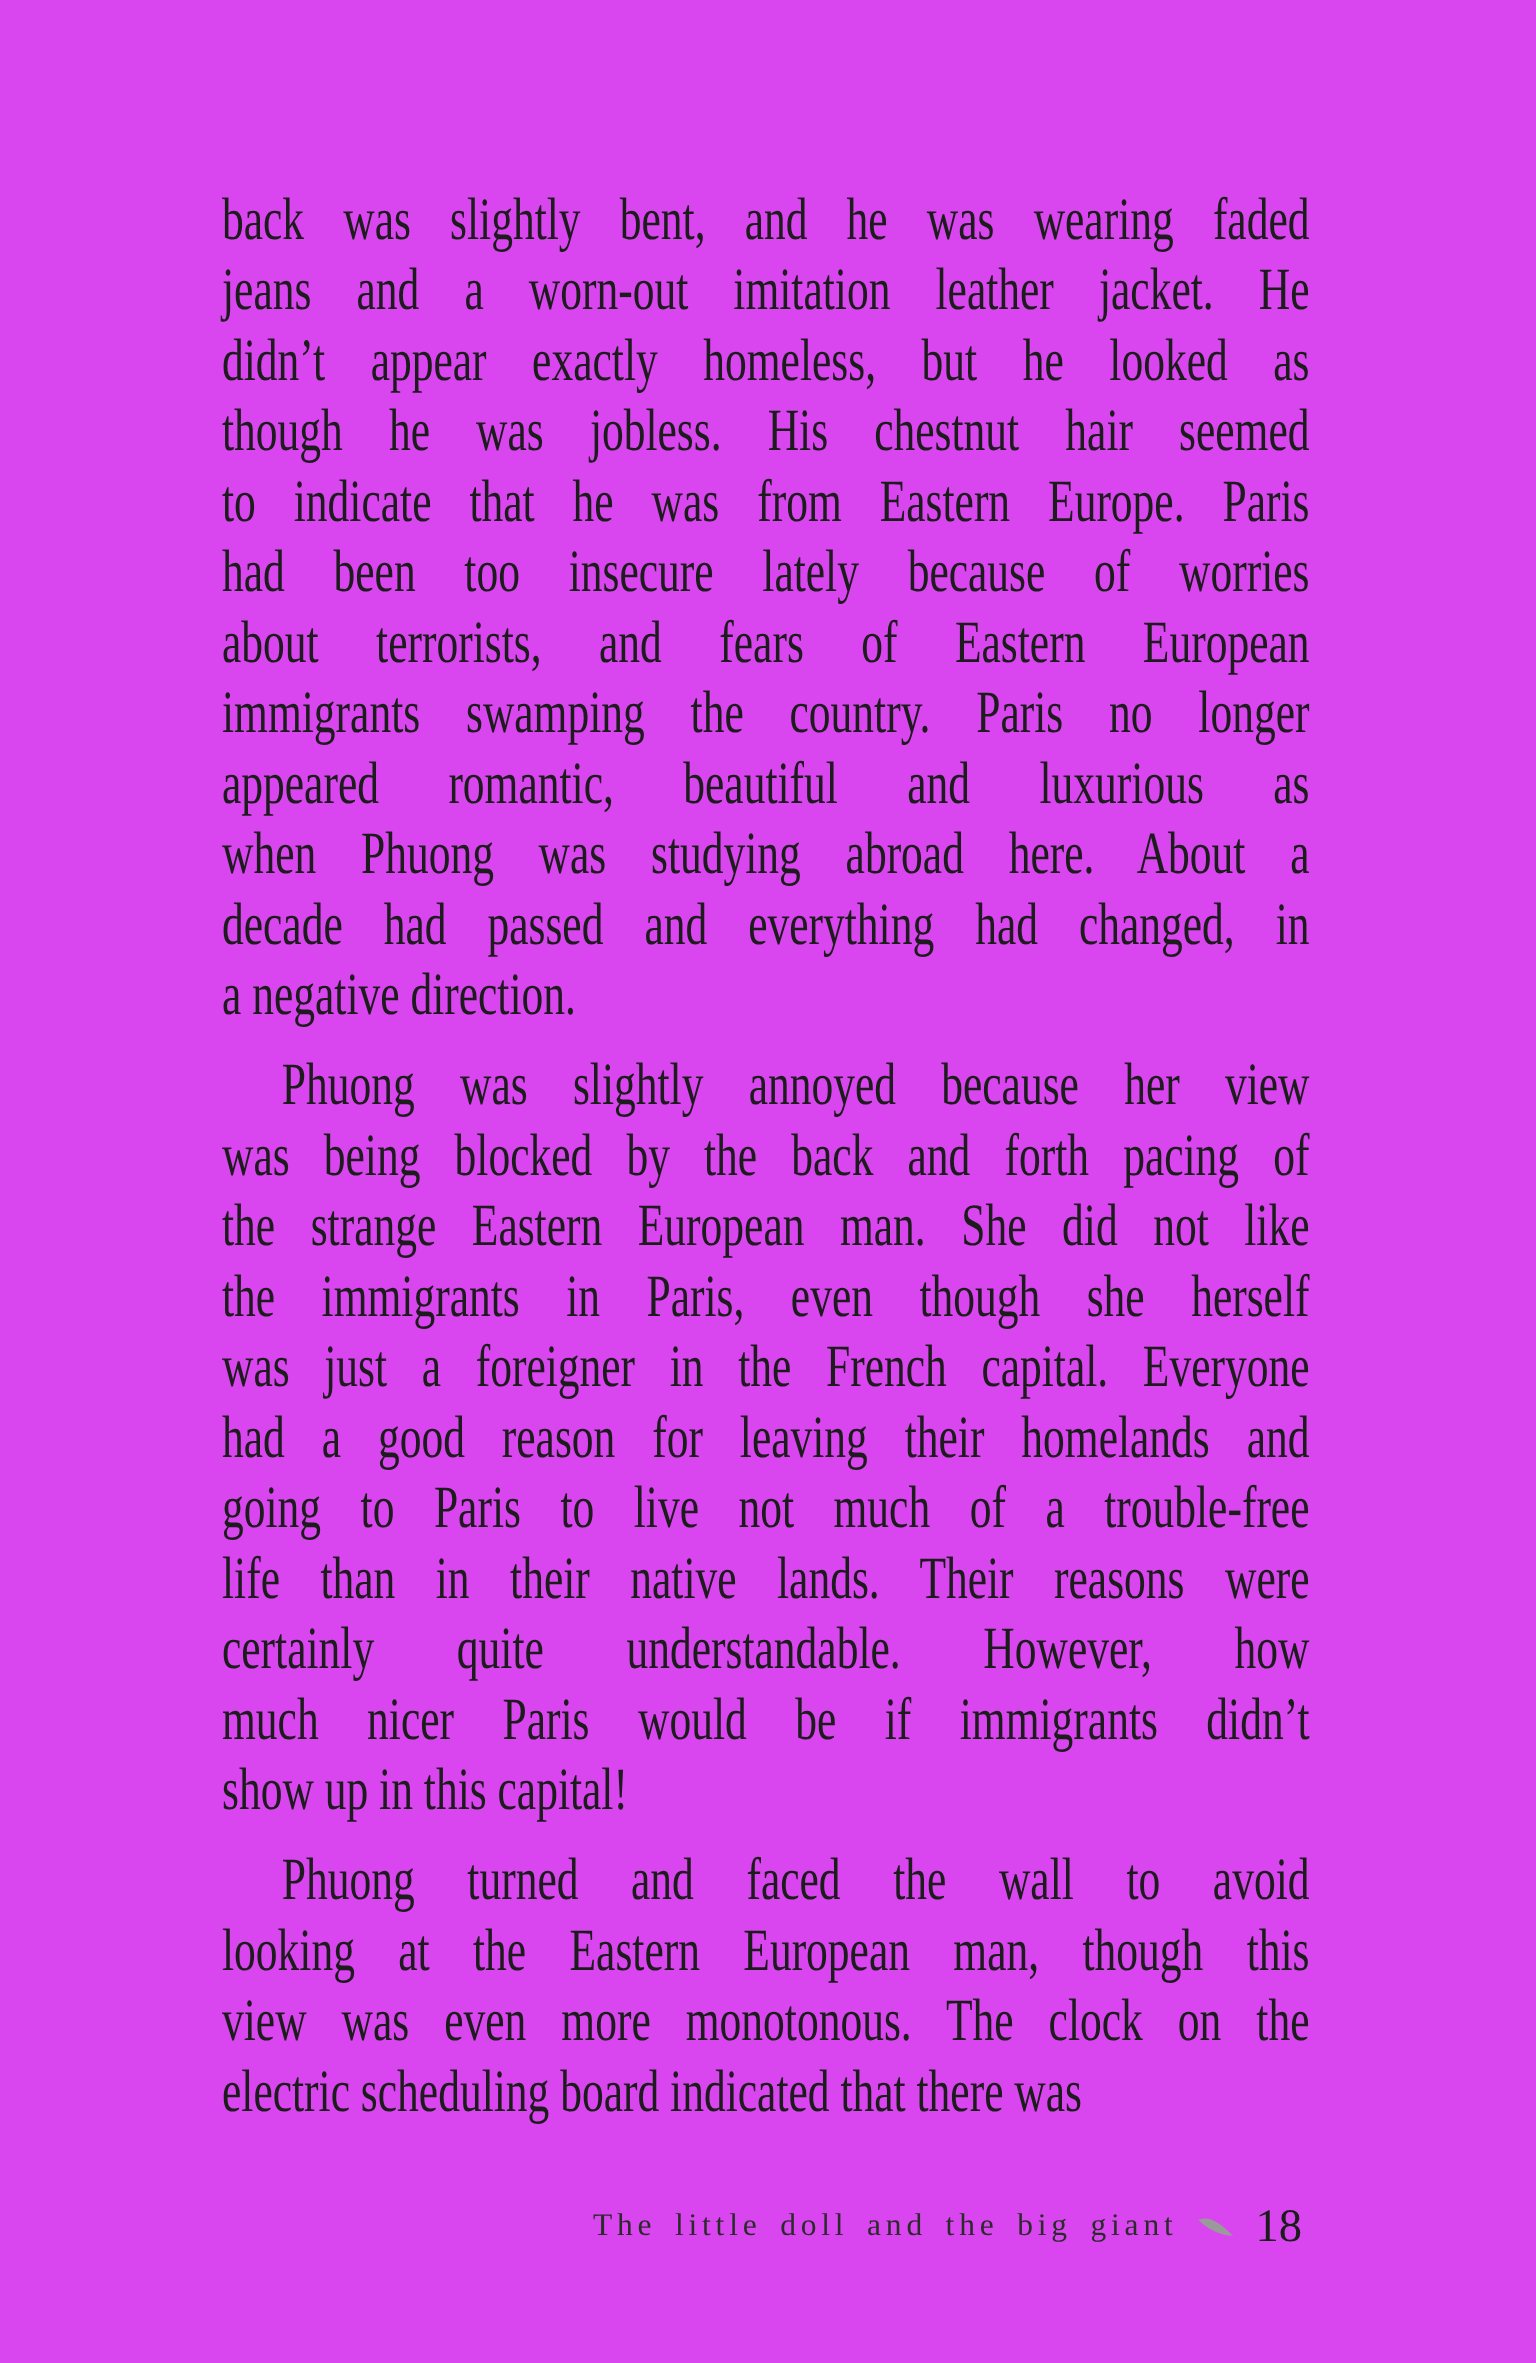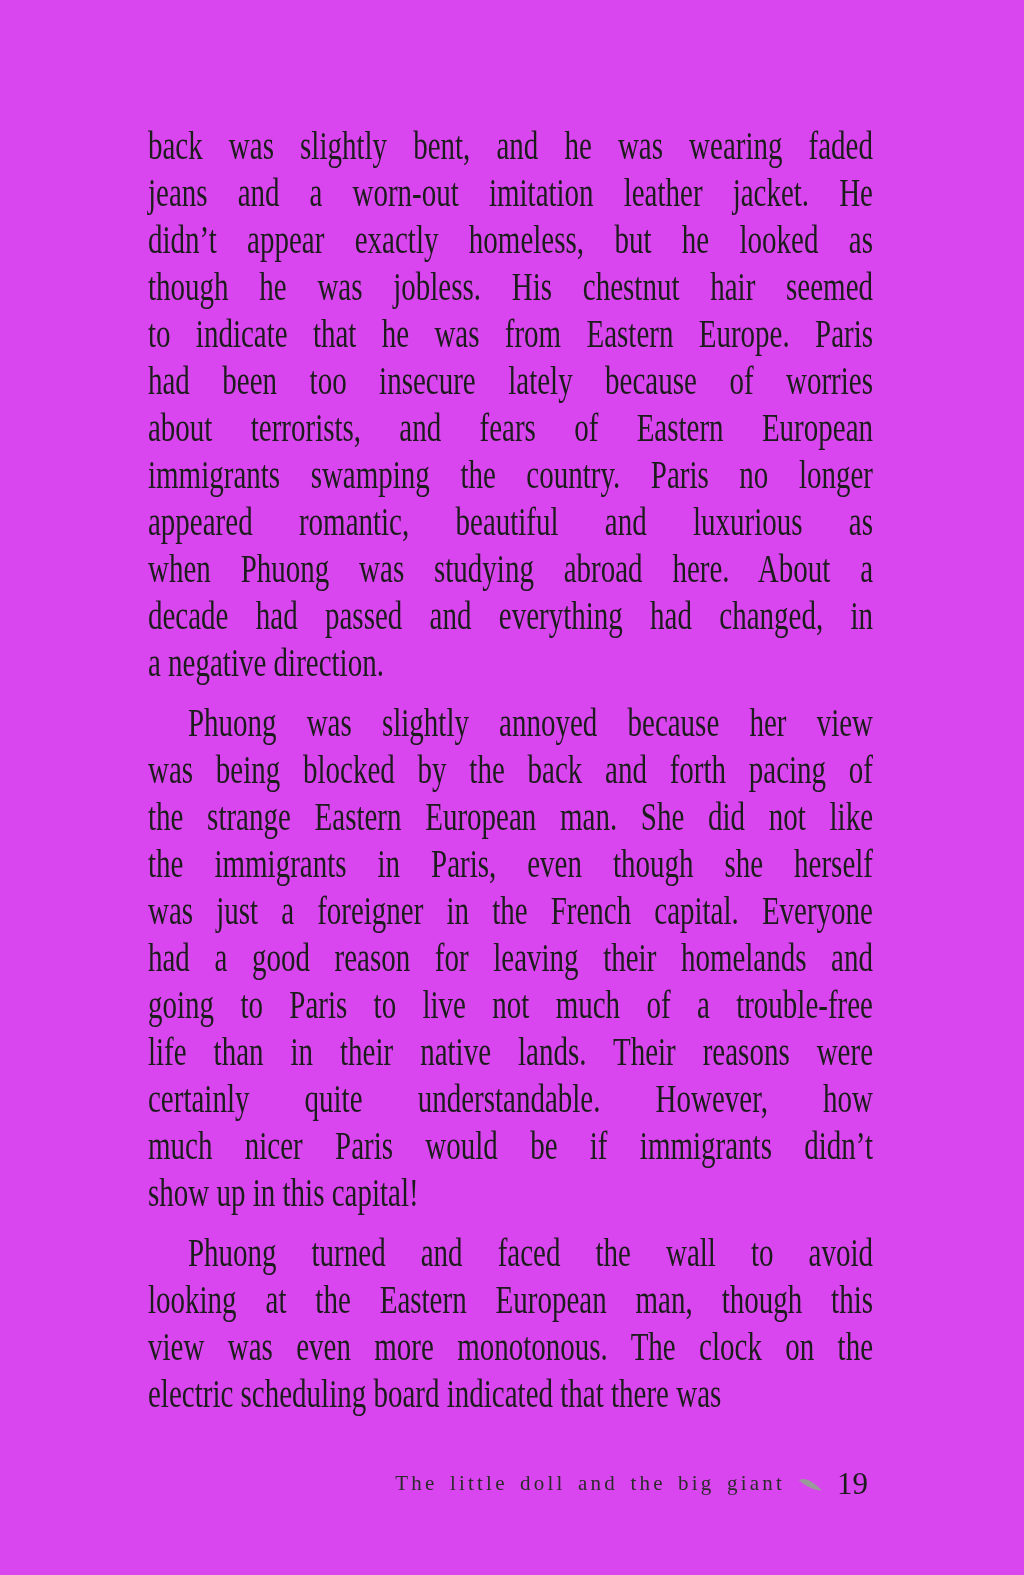--- a/index.html
+++ b/index.html
@@ -123,16 +123,16 @@
       </div>
   </div>
 
   <div class="footer">
     <span class="running-title">The little doll and the big giant</span>
     <span class="ornament">
       <svg width="26" height="16" viewBox="0 0 26 16" aria-hidden="true">
         <path d="M1,3 C7,0.5 13,2.5 24,13.5 C17.5,13.8 7,9.5 1,3 Z" fill="#9a9a9a"></path>
       </svg>
     </span>
-    <span class="page-number">19</span>
+    <span class="page-number">18</span>
   </div>
 
 </div>
 
 </body></html>

